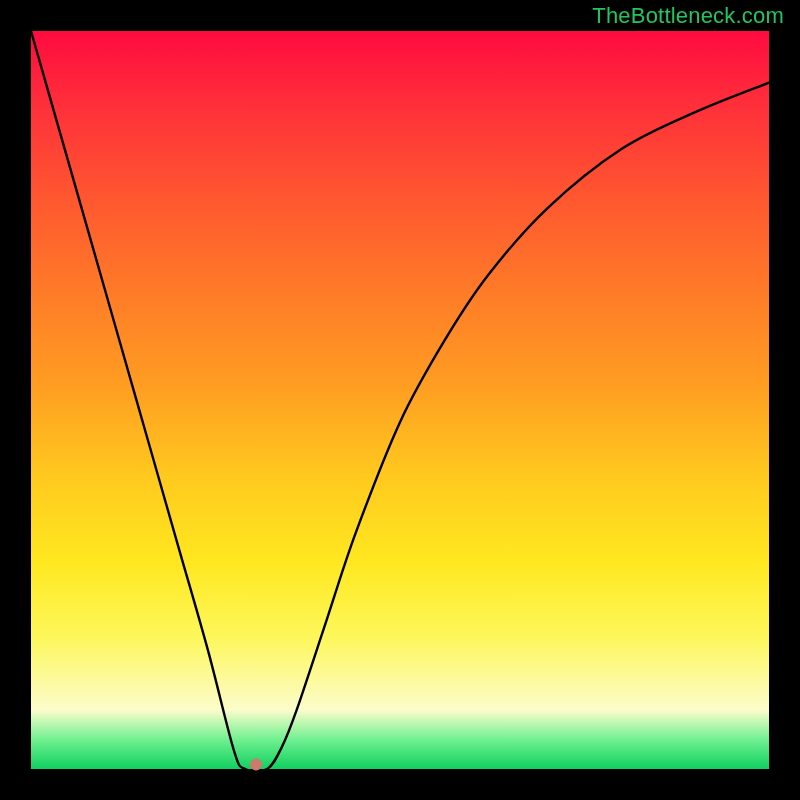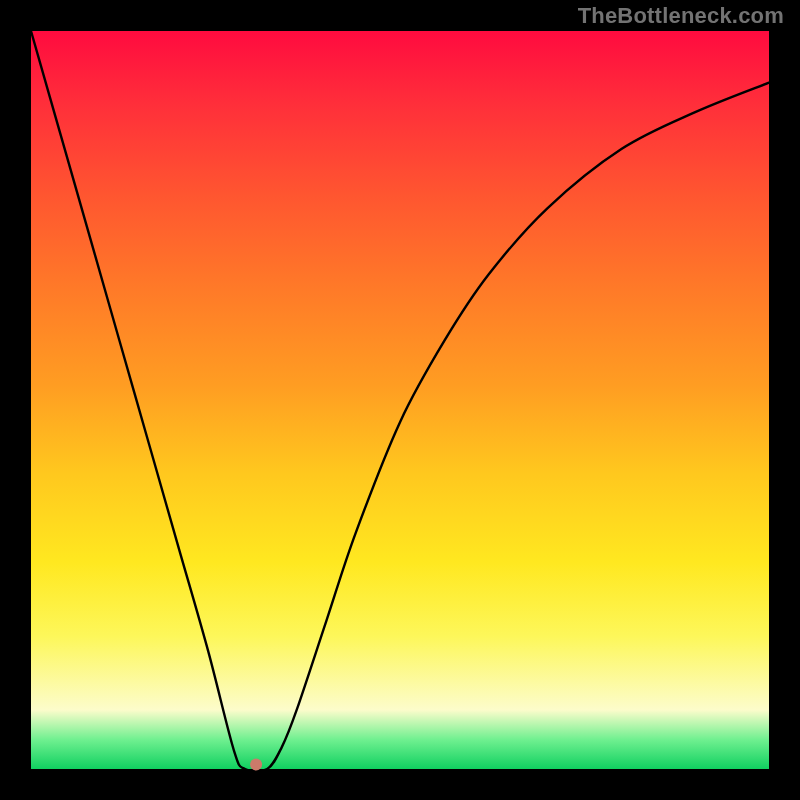--- a/index.html
+++ b/index.html
@@ -8,23 +8,23 @@
     height: 800px;
     background: #000;
     position: relative;
     font-family: Arial, sans-serif;
     overflow: hidden;
   }
   .watermark {
     position: absolute;
     top: 3px;
     right: 16px;
-    color: #737373;
+    color: #22c55e;
     font-size: 22px;
-    font-weight: 700;
+    font-weight: 400;
     letter-spacing: 0.2px;
     z-index: 10;
   }
   .plot-area {
     position: absolute;
     left: 31px;
     top: 31px;
     width: 738px;
     height: 738px;
     background: linear-gradient(to bottom,

